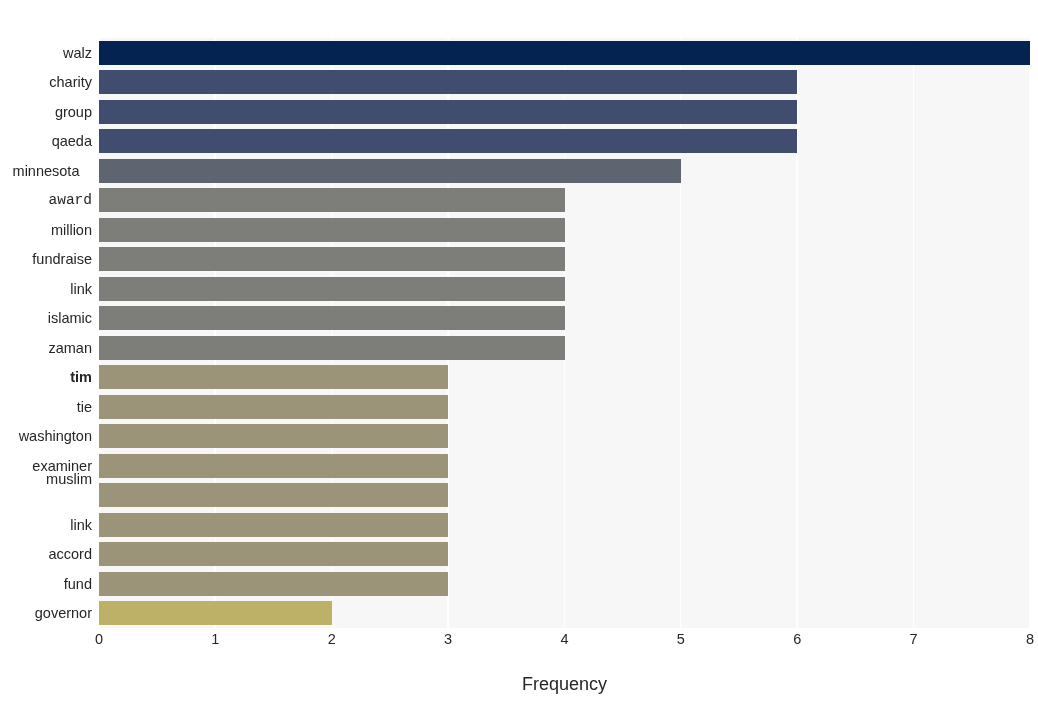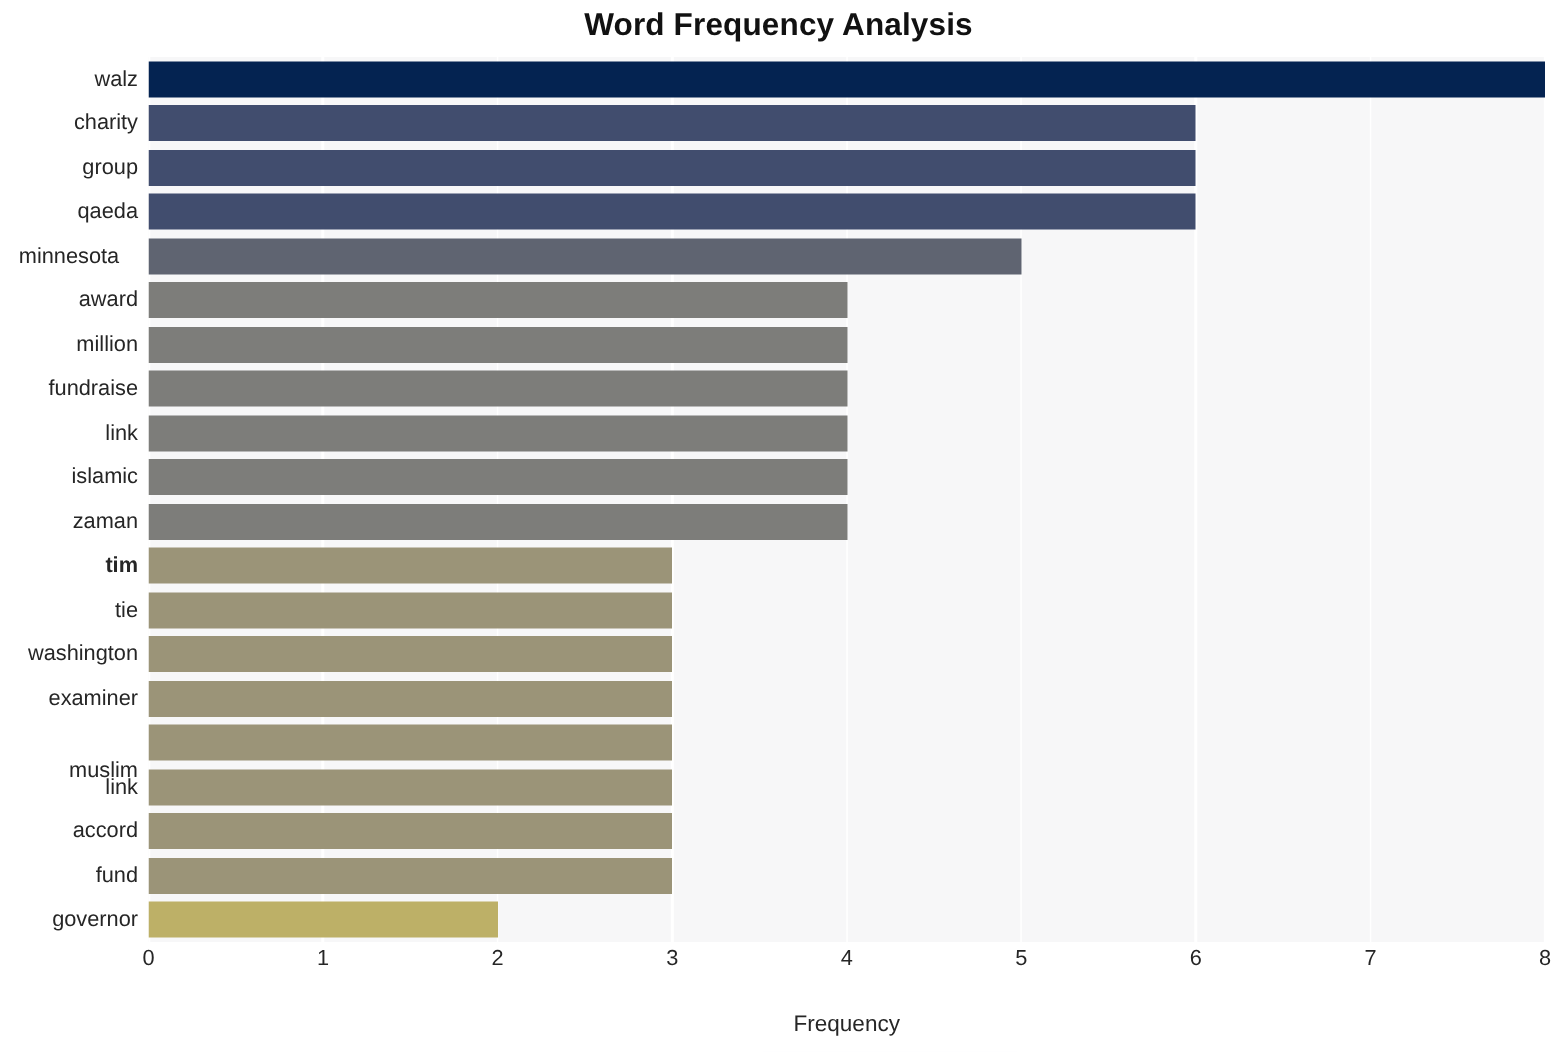--- a/index.html
+++ b/index.html
@@ -112,30 +112,29 @@
     line-height: 1;
     white-space: nowrap;
   }
 
   #x-axis-title {
     position: absolute;
     left: 99px;
     top: 674px;
     width: 931px;
     text-align: center;
-    font-size: 15px;
+    font-size: 18px;
     color: #262626;
   }
 </style>
 </head>
 <body>
 
 <div id="chart-figure">
 
-  <div id="chart-title">Word Frequency Analysis</div>
 
   <div id="plot-area">
     <div id="gridlines-layer">
         <div class="gridline" style="left: 0px;"></div>
         <div class="gridline" style="left: 116.375px;"></div>
         <div class="gridline" style="left: 232.75px;"></div>
         <div class="gridline" style="left: 349.125px;"></div>
         <div class="gridline" style="left: 465.5px;"></div>
         <div class="gridline" style="left: 581.875px;"></div>
         <div class="gridline" style="left: 698.25px;"></div>
@@ -205,31 +204,31 @@
         </div>
       </div>
   </div>
 
   <div id="y-axis-labels">
       <div class="y-tick-label" style="top: 7.75px;">walz</div>
       <div class="y-tick-label" style="top: 37.25px;">charity</div>
       <div class="y-tick-label" style="top: 66.75px;">group</div>
       <div class="y-tick-label" style="top: 96.25px;">qaeda</div>
       <div class="y-tick-label" style="top: 125.75px; text-align: center;">minnesota</div>
-      <div class="y-tick-label" style="top: 155.25px;">award</div>
+      <div class="y-tick-label" style="top: 155.25px; font-family: Liberation Mono, monospace;">award</div>
       <div class="y-tick-label" style="top: 184.75px;">million</div>
       <div class="y-tick-label" style="top: 214.25px;">fundraise</div>
       <div class="y-tick-label" style="top: 243.75px;">link</div>
       <div class="y-tick-label" style="top: 273.25px;">islamic</div>
       <div class="y-tick-label" style="top: 302.75px;">zaman</div>
       <div class="y-tick-label" style="top: 332.25px; font-weight: bold;">tim</div>
       <div class="y-tick-label" style="top: 361.75px; margin-left: 31px;">tie</div>
       <div class="y-tick-label" style="top: 391.25px;">washington</div>
       <div class="y-tick-label" style="top: 420.75px;">examiner</div>
-      <div class="y-tick-label" style="top: 469px;">muslim</div>
+      <div class="y-tick-label" style="top: 434px;">muslim</div>
       <div class="y-tick-label" style="top: 479.75px;">link</div>
       <div class="y-tick-label" style="top: 509.25px;">accord</div>
       <div class="y-tick-label" style="top: 538.75px;">fund</div>
       <div class="y-tick-label" style="top: 568.25px;">governor</div>
     </div>
 
   <div id="x-axis-labels">
       <div class="x-tick-label" style="left: 0px;">0</div>
       <div class="x-tick-label" style="left: 116.375px;">1</div>
       <div class="x-tick-label" style="left: 232.75px;">2</div>

